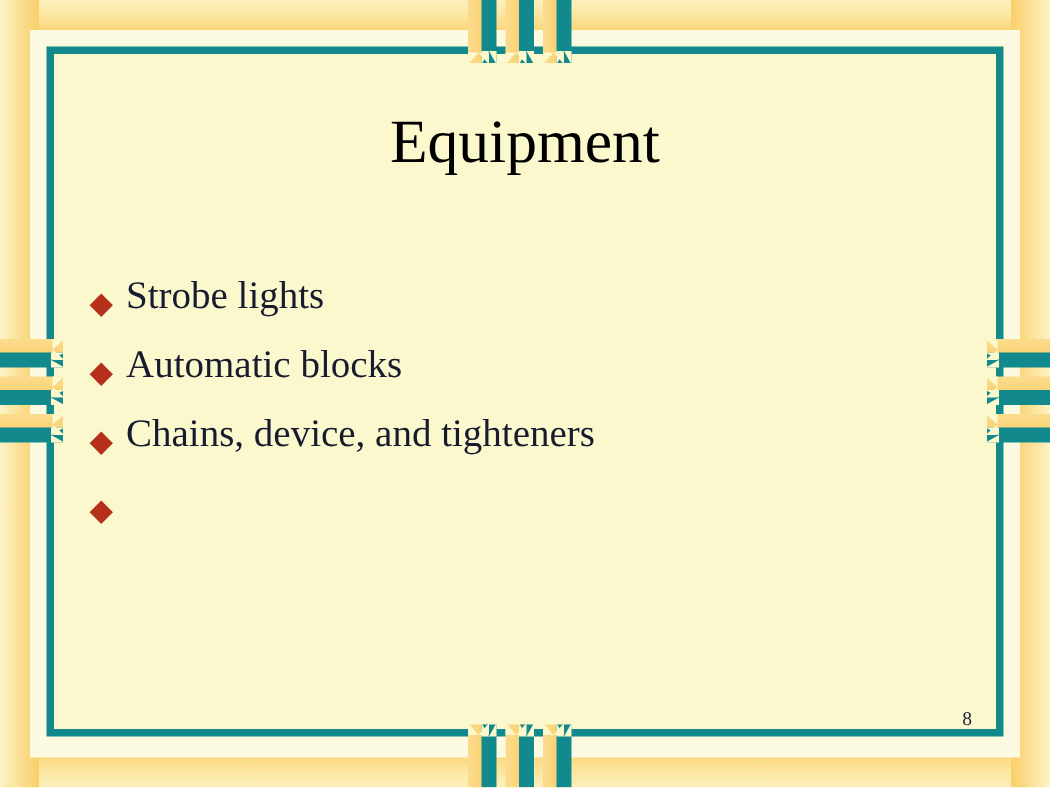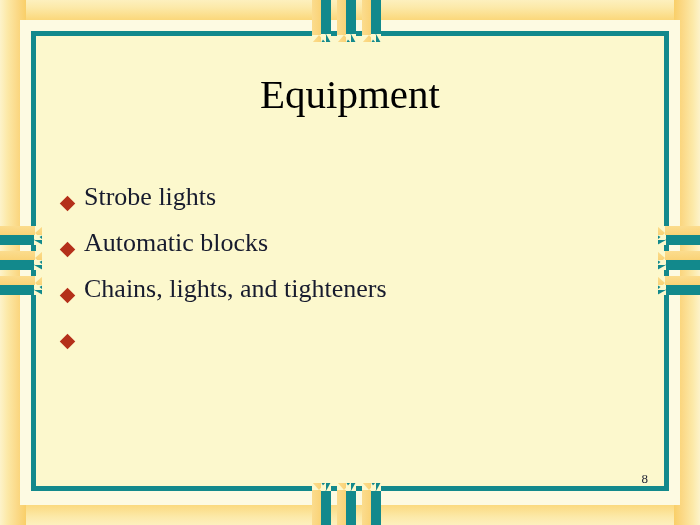--- a/index.html
+++ b/index.html
@@ -329,21 +329,21 @@
       <span class="bullet-text">Strobe lights</span>
     </div>
 
     <div class="bullet-row">
       <span class="diamond"></span>
       <span class="bullet-text">Automatic blocks</span>
     </div>
 
     <div class="bullet-row">
       <span class="diamond"></span>
-      <span class="bullet-text">Chains, lights, and tighteners</span>
+      <span class="bullet-text">Chains, device, and tighteners</span>
     </div>
 
     <div class="bullet-row">
       <span class="diamond"></span>
     </div>
 
   </div>
 
   <div class="page-number">8</div>
 

